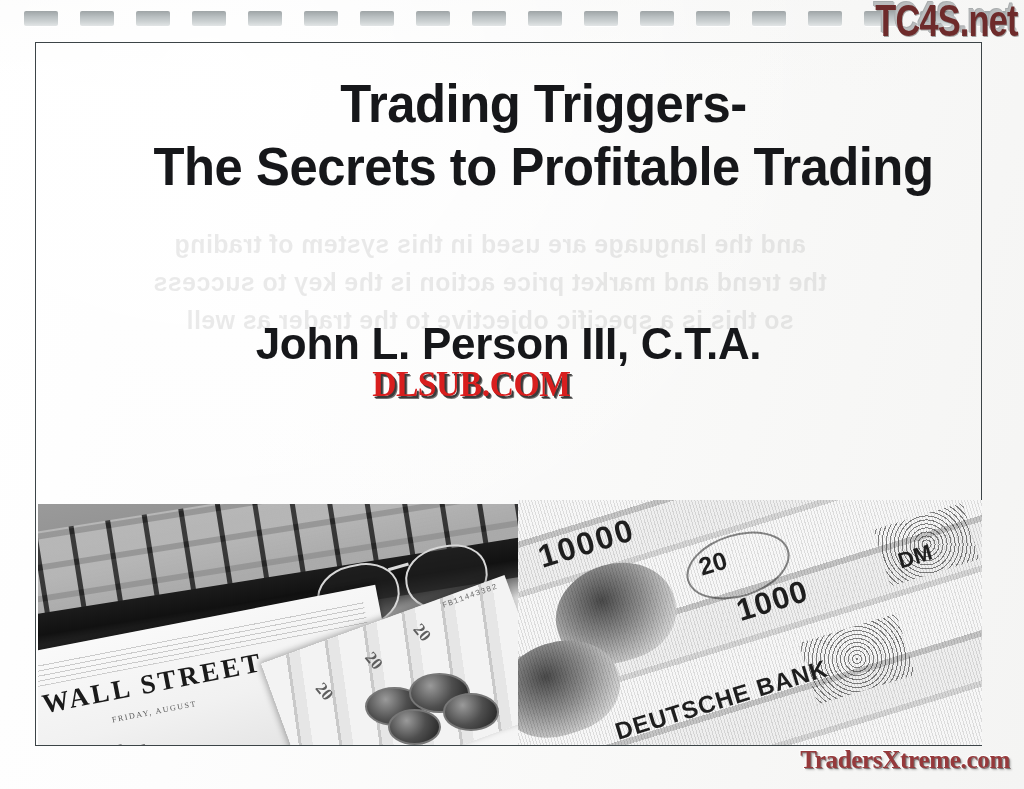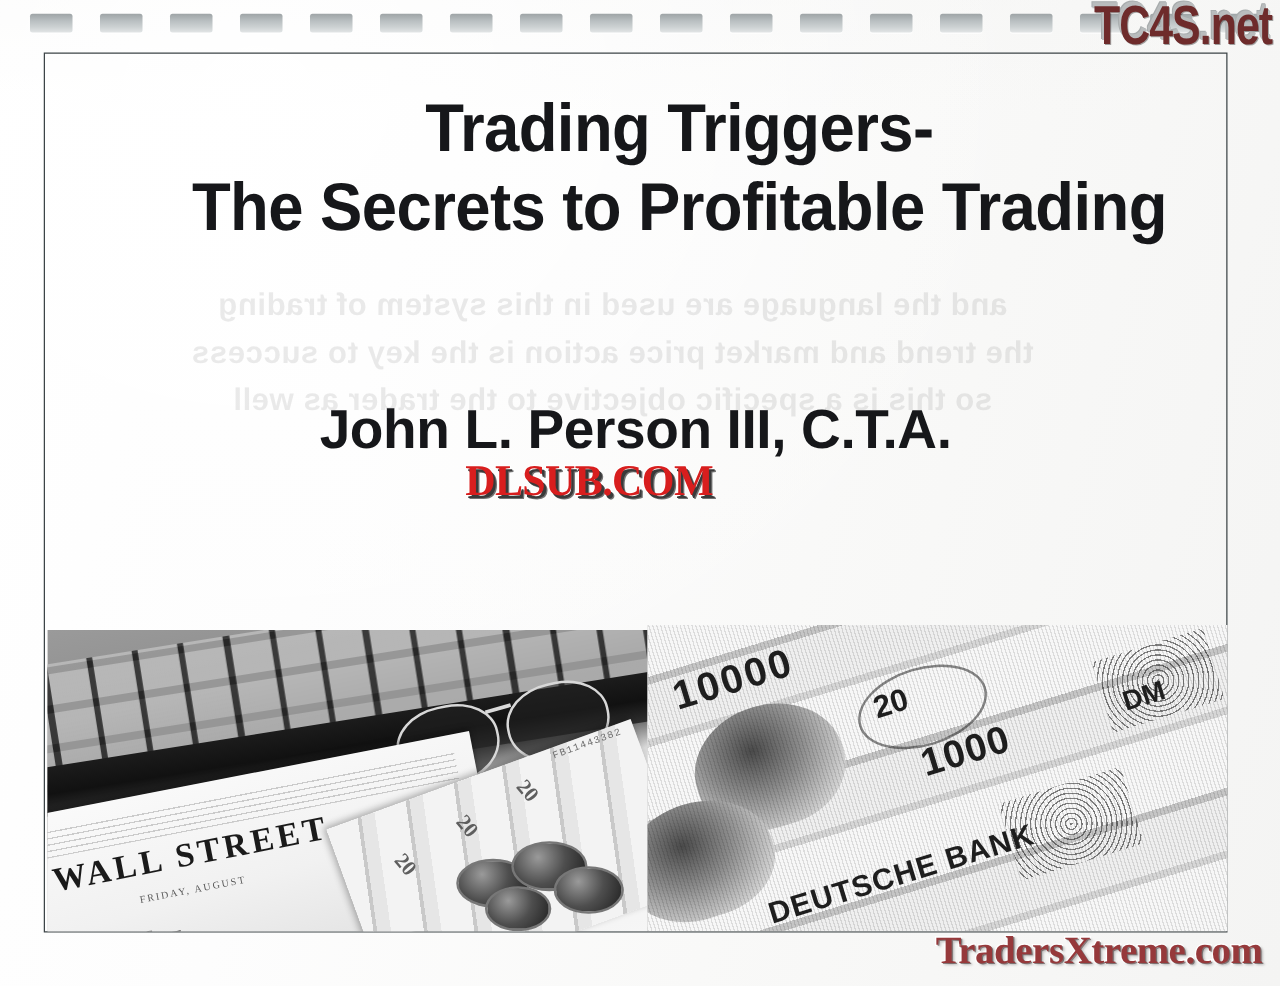--- a/index.html
+++ b/index.html
@@ -400,21 +400,21 @@
     user-select: none;
   }
 
   #wm-traders {
     position: absolute;
     right: 14px;
     bottom: 12px;
     z-index: 9;
     font-family: "Liberation Serif", serif;
     font-weight: 700;
-    font-size: 31px;
+    font-size: 25px;
     line-height: 34px;
     letter-spacing: -0.3px;
     color: #96393b;
     -webkit-text-stroke: 2px #ffffff;
     paint-order: stroke fill;
     text-shadow:
        1px 1px 0 rgba(60,40,40,0.55),
        2px 2px 2px rgba(0,0,0,0.25);
     white-space: nowrap;
     user-select: none;

